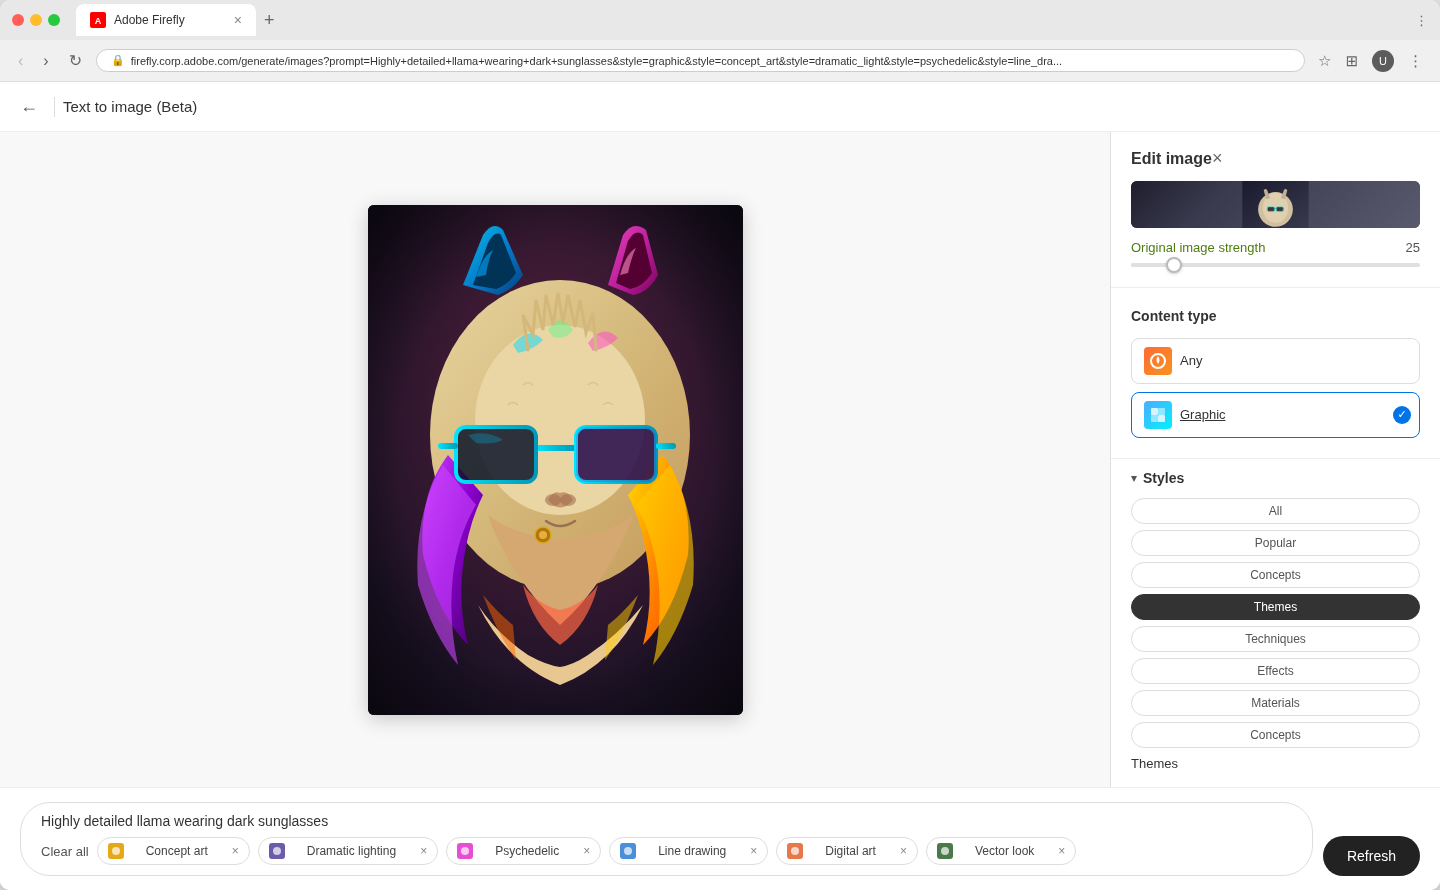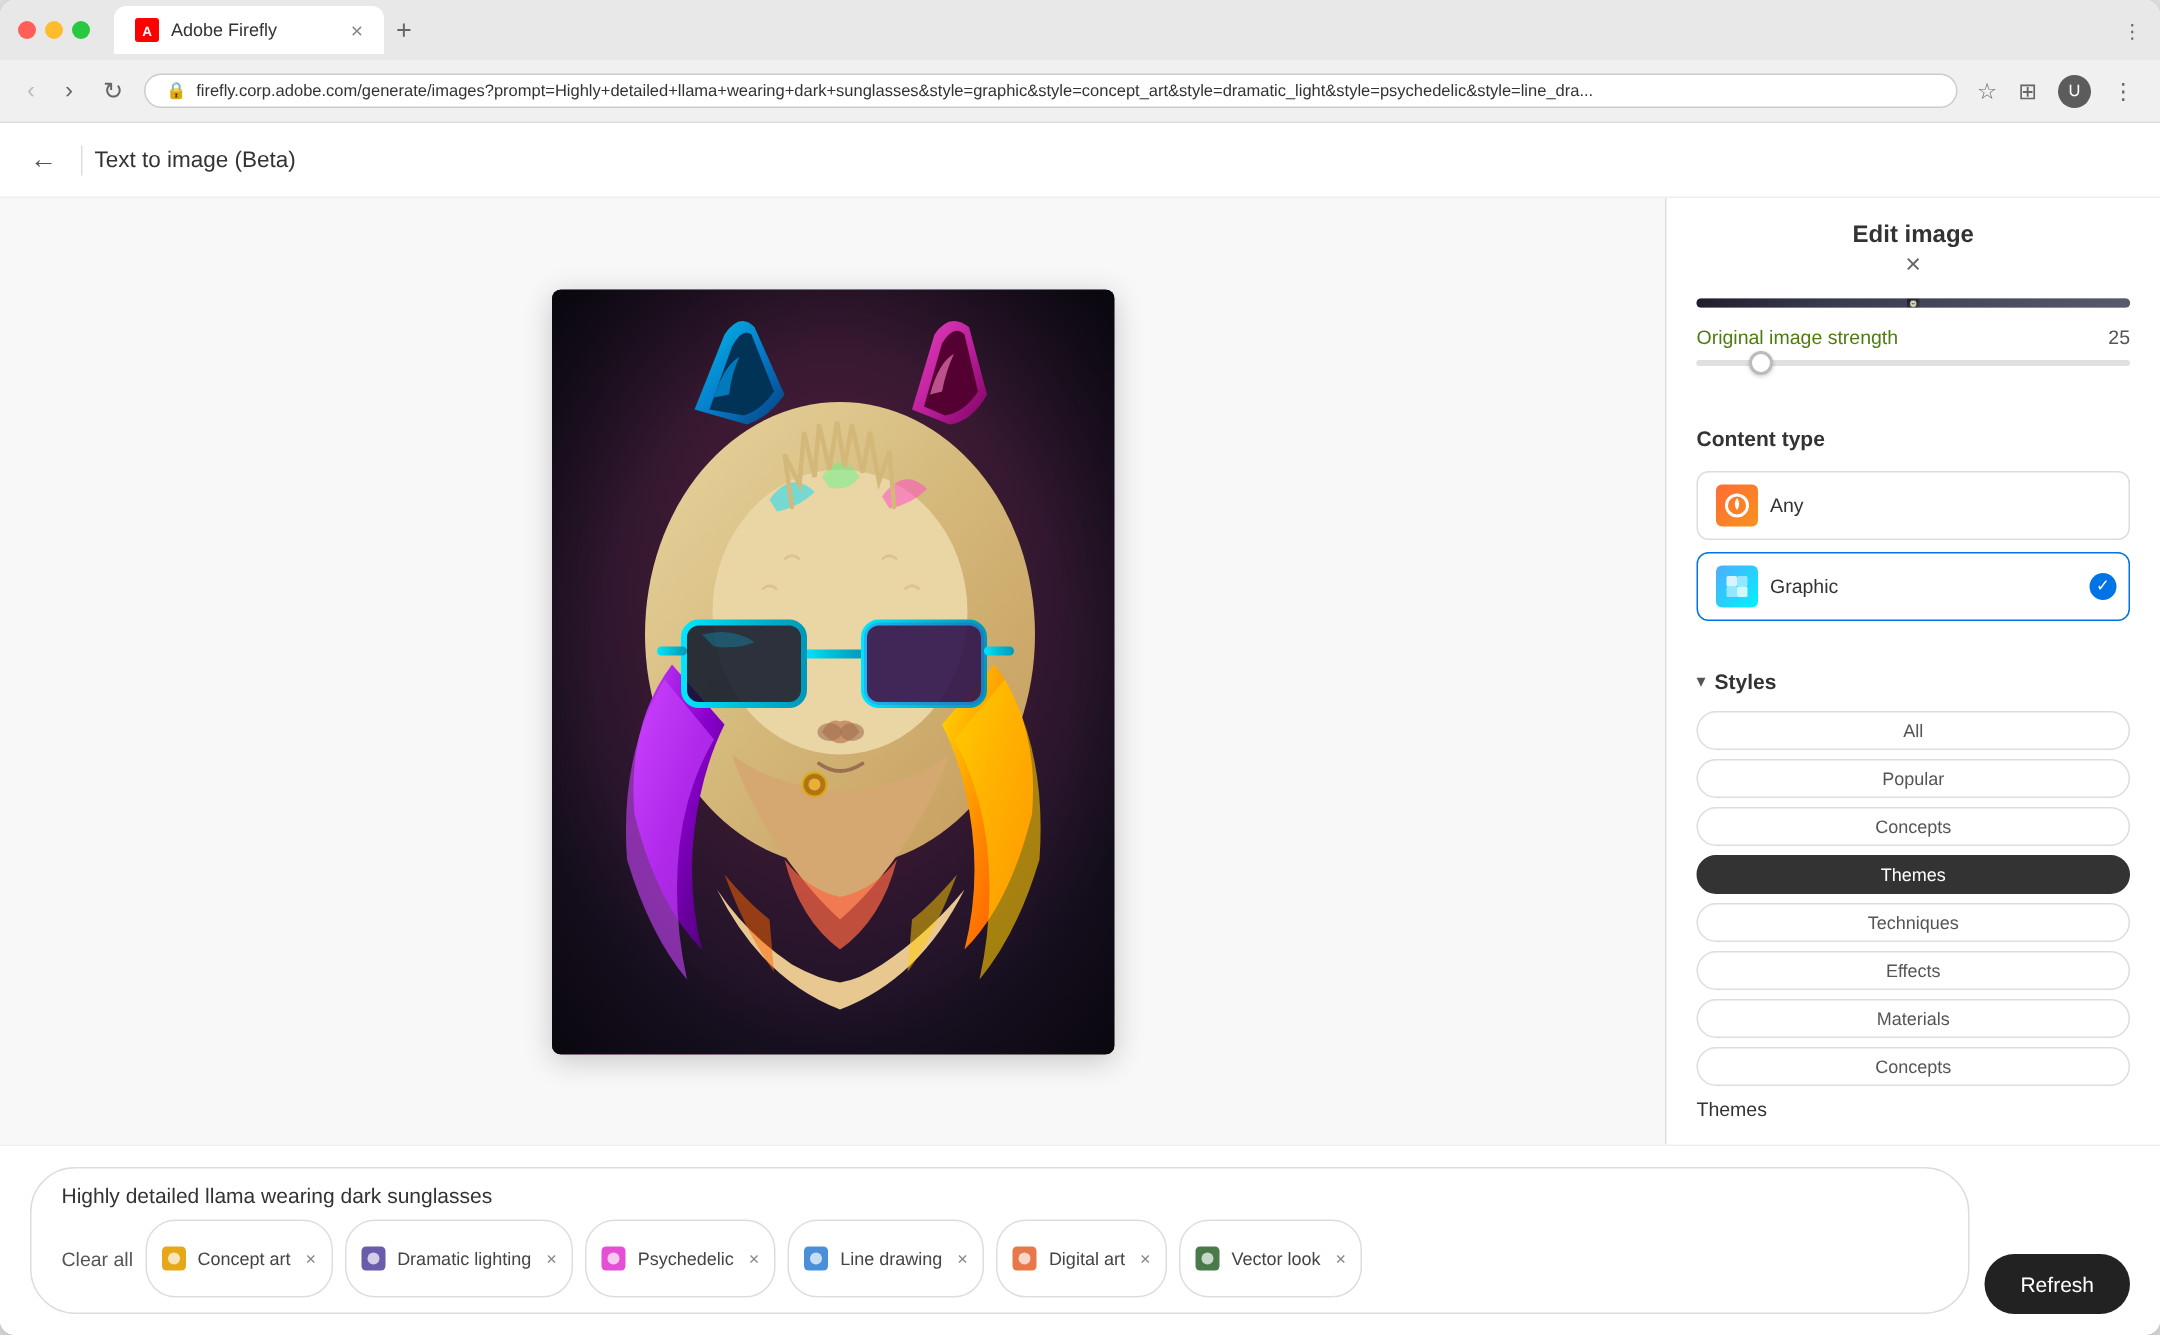--- a/index.html
+++ b/index.html
@@ -223,23 +223,21 @@
       border-left: 1px solid #e0e0e0;
       display: flex;
       flex-direction: column;
       padding: 0;
       overflow-y: auto;
     }
 
     .edit-panel-header {
       display: flex;
       align-items: center;
-      justify-content: space-between;
       padding: 16px 20px 12px;
-      flex-direction: column;
     }
 
     .edit-panel-title {
       font-size: 16px;
       font-weight: 600;
       color: #333;
     }
 
     .close-btn {
       background: none;
@@ -351,20 +349,21 @@
       border-radius: 8px;
       background: white;
       cursor: pointer;
       font-size: 13px;
       color: #333;
       position: relative;
     }
 
     .content-type-btn.selected {
       border-color: #0073e6;
+      text-decoration: underline;
     }
 
     .content-type-icon {
       width: 28px;
       height: 28px;
       border-radius: 4px;
       display: flex;
       align-items: center;
       justify-content: center;
       font-size: 16px;
@@ -477,22 +476,22 @@
       color: #555;
       background: none;
       border: none;
       cursor: pointer;
       white-space: nowrap;
     }
 
     .style-tag {
       display: flex;
       align-items: center;
-      gap: 8px;
-      padding: 17px 10px;
+      gap: 22px;
+      padding: 5px 10px;
       border: 1px solid #ddd;
       border-radius: 20px;
       font-size: 12px;
       color: #444;
       background: white;
     }
 
     .tag-icon {
       width: 16px;
       height: 16px;

